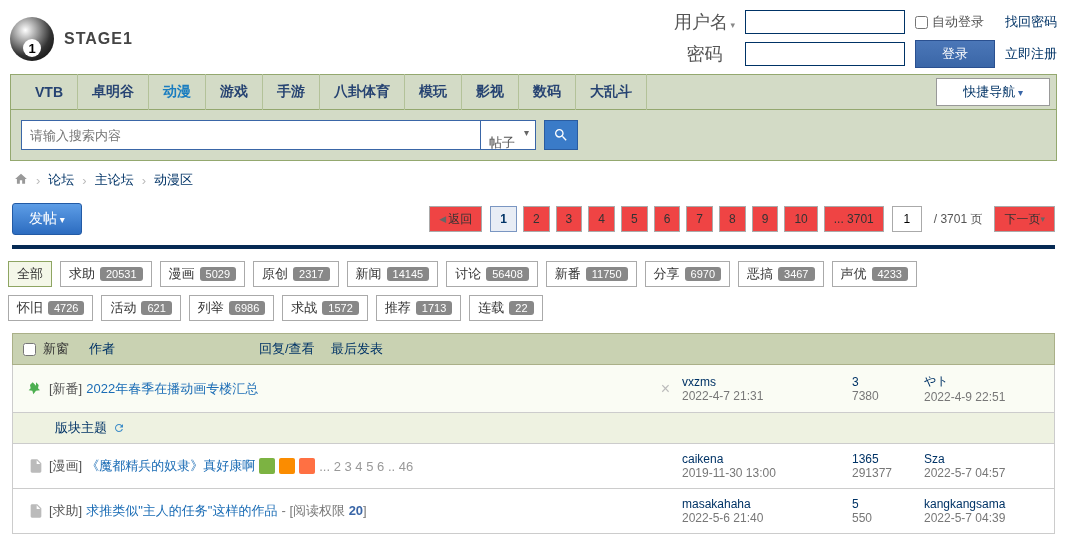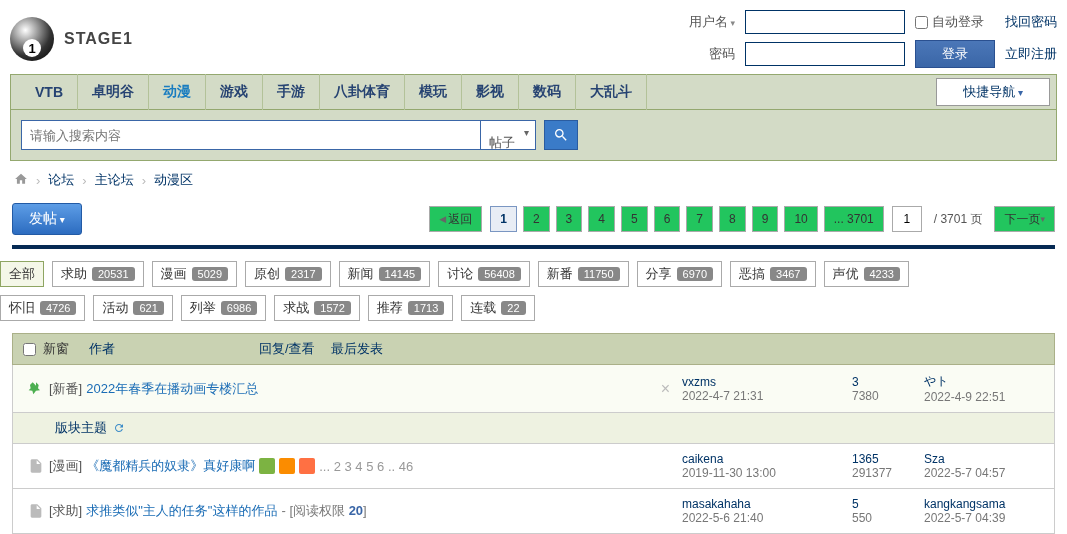--- a/index.html
+++ b/index.html
@@ -6,21 +6,21 @@
 body { background: #fff; font-size: 13px; color: #333; }
 a { text-decoration: none; }
 
 .header-top { display: flex; align-items: center; padding: 10px 10px 6px 10px; }
 .logo-area { display: flex; align-items: center; flex: 1; }
 .logo-icon { width: 44px; height: 44px; border-radius: 50%; background: radial-gradient(circle at 35% 30%, #fff 0%, #ccc 15%, #333 60%, #000 100%); display: flex; align-items: center; justify-content: center; color: #fff; font-weight: bold; font-size: 20px; position: relative; }
 .logo-icon::after { content: "1"; position: absolute; bottom: 4px; left: 50%; transform: translateX(-50%); background: #fff; color: #000; border-radius: 50%; width: 18px; height: 18px; display: flex; align-items: center; justify-content: center; font-size: 13px; }
 .logo-text { font-weight: bold; font-size: 16px; color: #444; margin-left: 10px; letter-spacing: 1px; }
 
 .login-area { display: grid; grid-template-columns: auto auto auto auto; gap: 6px 10px; align-items: center; }
-.login-label { color: #555; font-size: 13px; text-align: right; }
+.login-label { color: #555; font-size: 18px; text-align: center; }
 .login-label.user::after { content: " ▾"; font-size: 9px; color: #888; }
 .login-input { width: 160px; height: 24px; border: 1px solid #036; padding: 0 4px; }
 .login-btn { width: 80px; height: 28px; background: linear-gradient(#4b77b8, #3a66a7); color: #fff; border: 1px solid #2a5090; cursor: pointer; font-size: 13px; }
 .login-link { color: #036; cursor: pointer; }
 .autologin { display: flex; align-items: center; gap: 4px; color: #555; }
 
 .nav-bar { background: #d3dbc6; border: 1px solid #94a86f; display: flex; align-items: center; padding: 0 0 0 10px; height: 36px; margin: 0 10px; }
 .nav-item { padding: 0 14px; color: #264372; font-weight: bold; font-size: 14px; cursor: pointer; border-right: 1px solid #b3c299; height: 36px; display: flex; align-items: center; }
 .nav-item.active { color: #1a7dc0; }
 .nav-spacer { flex: 1; }
@@ -36,30 +36,30 @@
 
 .breadcrumb { display: flex; align-items: center; gap: 8px; padding: 10px 14px; color: #999; }
 .breadcrumb .home-icon svg { width: 14px; height: 14px; fill: #999; }
 .breadcrumb a { color: #036; cursor: pointer; }
 .breadcrumb .sep { color: #bbb; }
 
 .action-row { display: flex; align-items: center; padding: 4px 12px 10px 12px; gap: 8px; }
 .post-btn { background: linear-gradient(#5d9de6, #2c6cc0); color: #fff; border: 1px solid #225aa5; padding: 6px 16px; font-size: 14px; cursor: pointer; border-radius: 3px; }
 .post-btn::after { content: " ▾"; font-size: 10px; }
 .spacer { flex: 1; }
-.page-box { border: 1px solid #aaa; padding: 4px 9px; color: #333; cursor: pointer; background: #22c55e; font-size: 12px; height: 26px; display: flex; align-items: center; }
+.page-box { border: 1px solid #aaa; padding: 4px 9px; color: #333; cursor: pointer; background: #ef4444; font-size: 12px; height: 26px; display: flex; align-items: center; }
 .page-box.current { background: #e8edf5; border-color: #7a96c2; color: #036; font-weight: bold; }
 .page-box.back::before { content: "◀"; font-size: 9px; margin-right: 2px; color: #666; }
 .page-box.next::after { content: " ▾"; font-size: 9px; color: #666; }
 .page-input { width: 30px; height: 26px; border: 1px solid #aaa; text-align: center; font-size: 12px; }
 .page-total { padding: 0 4px; color: #555; font-size: 12px; }
 
 .divider { height: 4px; background: #062a54; margin: 0 12px 8px 12px; }
 
-.tags-row { display: flex; flex-wrap: wrap; gap: 8px; padding: 4px 0; }
+.tags-row { display: flex; flex-wrap: wrap; gap: 8px; padding: 4px 8px; }
 .tag { border: 1px solid #aaa; padding: 3px 8px; color: #333; cursor: pointer; display: flex; align-items: center; gap: 5px; font-size: 13px; }
 .tag.active { background: #f4f7e8; border-color: #8ea562; color: #333; }
 .tag-count { background: #888; color: #fff; padding: 1px 6px; border-radius: 3px; font-size: 11px; }
 
 .thread-header { background: #c9d2b2; display: flex; align-items: center; padding: 6px 10px; margin: 8px 12px 0 12px; border: 1px solid #aab088; }
 .thread-header .col-title { flex: 1; display: flex; gap: 10px; }
 .thread-header a { color: #036; cursor: pointer; font-size: 13px; }
 .col-newwin { display: flex; align-items: center; gap: 7px; color: #333; margin-right: 20px; }
 .col-author { width: 170px; color: #036; }
 .col-reply { width: 72px; color: #036; }

